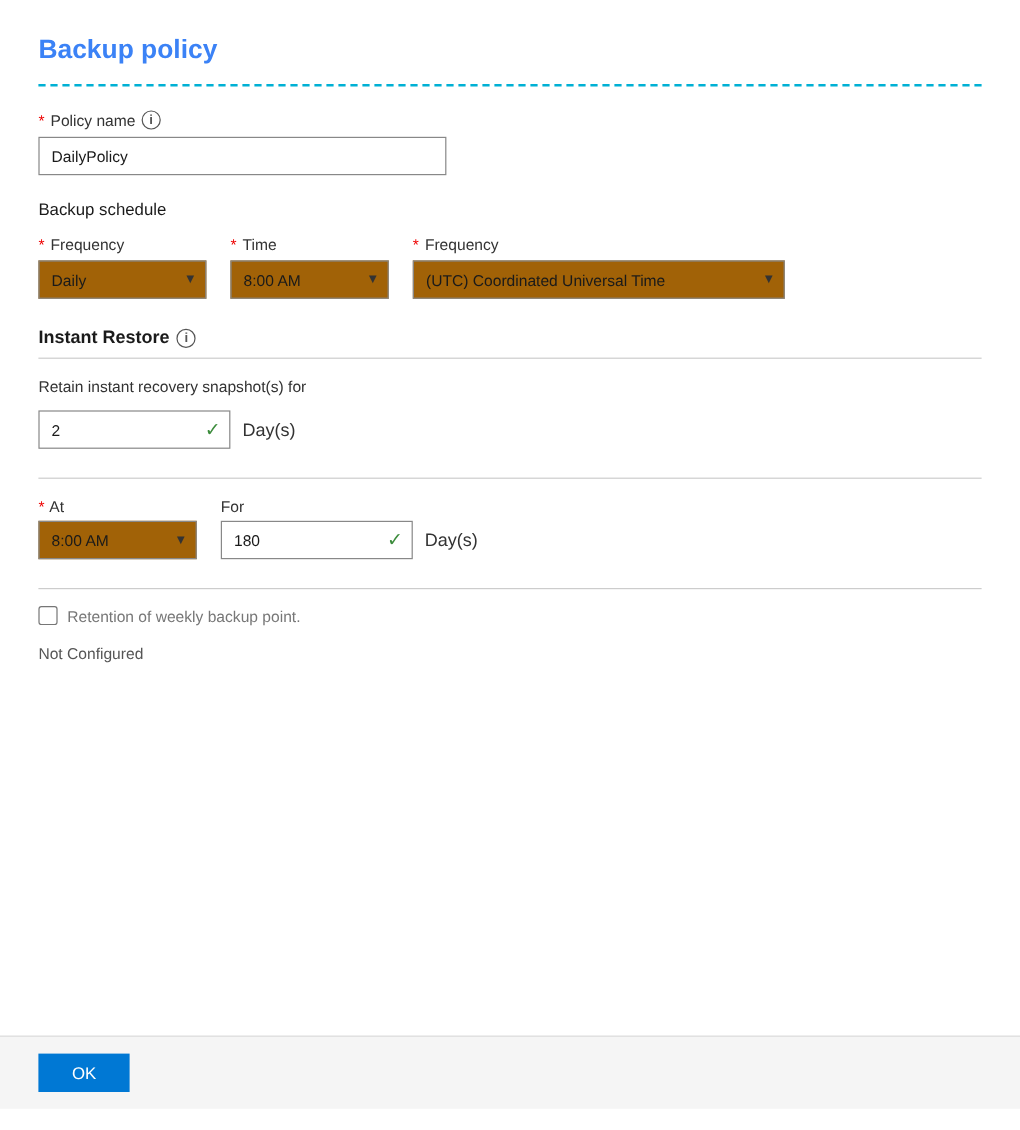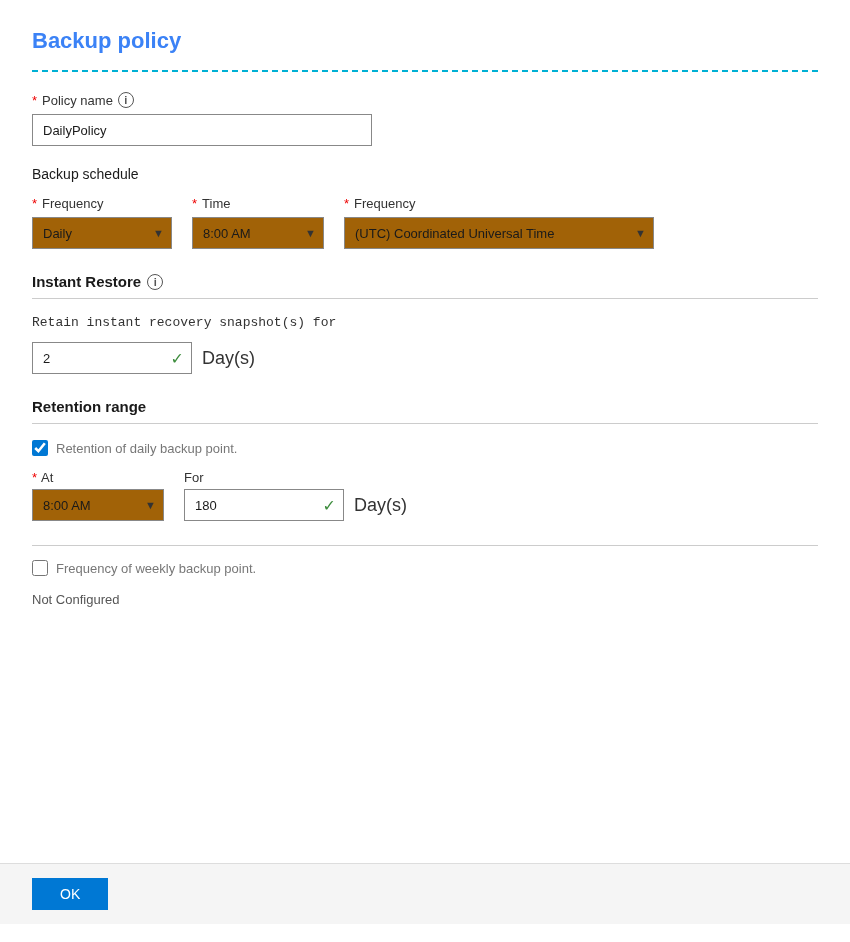--- a/index.html
+++ b/index.html
@@ -154,21 +154,20 @@
     .section-hr {
       border: none;
       border-top: 1px solid #ccc;
       margin-bottom: 16px;
     }
 
     .sub-text {
       font-size: 13px;
       color: #333;
       margin-bottom: 12px;
-      font-family: Liberation Mono, monospace;
     }
 
     .input-with-check {
       position: relative;
       display: inline-flex;
       align-items: center;
     }
 
     .number-input {
       border: 1px solid #888;
@@ -183,21 +182,21 @@
 
     .check-mark {
       position: absolute;
       right: 8px;
       color: #3c8c3c;
       font-size: 16px;
       pointer-events: none;
     }
 
     .days-label {
-      font-size: 18px;
+      font-size: 15px;
       color: #333;
       margin-left: 10px;
     }
 
     .input-row {
       display: flex;
       align-items: center;
       margin-bottom: 16px;
     }
 
@@ -360,29 +359,22 @@
     <div class="input-row">
       <div class="input-with-check">
         <input class="number-input" type="text" value="2" style="">
         <span class="check-mark">✓</span>
       </div>
       <span class="days-label">Day(s)</span>
     </div>
   </div>
 
   <div class="section-divider-block">
-    <div class="section-heading">
-      <span>Retention range</span>
-    </div>
     <hr class="section-hr">
 
-    <div class="checkbox-row">
-      <input type="checkbox" class="checkbox-input" checked="" style="">
-      <span class="checkbox-label">Retention of daily backup point.</span>
-    </div>
 
     <div class="at-for-row">
 
       <div class="at-for-group">
         <div class="at-label">
           <span class="required-star">*</span>
           <span>At</span>
         </div>
         <div class="select-wrapper">
           <select class="select-box select-time">
@@ -402,21 +394,21 @@
           </div>
           <span class="days-label">Day(s)</span>
         </div>
       </div>
     </div>
 
     <div class="bottom-section">
       <hr class="bottom-hr">
       <div class="checkbox-row">
         <input type="checkbox" class="checkbox-input" style="">
-        <span class="checkbox-label">Frequency of weekly backup point.</span>
+        <span class="checkbox-label">Retention of weekly backup point.</span>
       </div>
       <div class="not-configured">Not Configured</div>
     </div>
   </div>
 
   <div class="footer">
     <button class="ok-button">OK</button>
   </div>
 </div>
 

